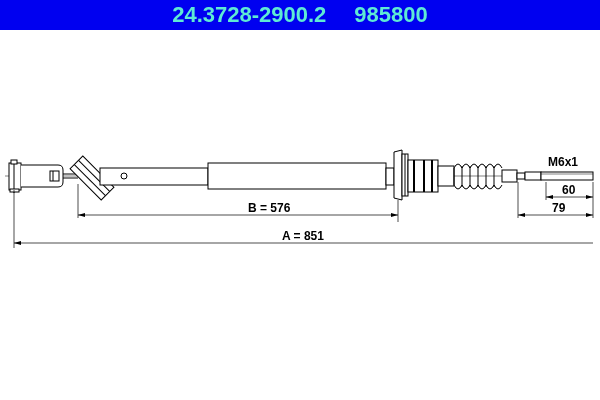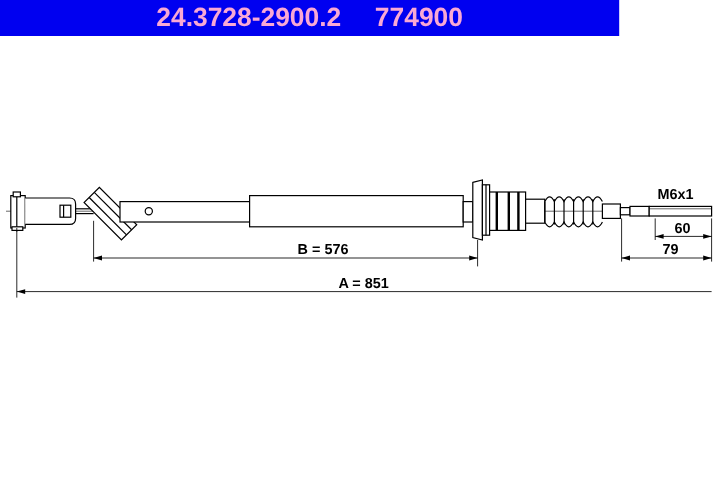--- a/index.html
+++ b/index.html
@@ -1,27 +1,27 @@
 <!DOCTYPE html>
 <html><head>
 <meta charset="utf-8">
 <style>
   html,body{margin:0;padding:0;background:#fff;}
   body{width:600px;height:400px;position:relative;overflow:hidden;font-family:"Liberation Sans",sans-serif;}
-  .header{position:absolute;left:0;top:0;width:516px;height:30px;background:#0000f0;color:#f9a8d4;display:flex;justify-content:center;align-items:center;font-weight:bold;font-size:22px;letter-spacing:0px;}
+  .header{position:absolute;left:0;top:0;width:600px;height:30px;background:#0000f0;color:#5eead4;display:flex;justify-content:center;align-items:center;font-weight:bold;font-size:22px;letter-spacing:0px;}
   .header span{margin:0 14px;}
   svg{position:absolute;left:0;top:0;}
   .lbl{font-family:"Liberation Sans",sans-serif;font-weight:bold;font-size:12px;fill:#000;}
 </style>
 </head>
 <body>
 
 <div class="header">
   <span>24.3728-2900.2</span>
-  <span>774900</span>
+  <span>985800</span>
 </div>
 
 <svg width="600" height="400" viewBox="0 0 600 400">
   <g stroke="#000" stroke-width="1" fill="none">
 
     <line x1="5" y1="176" x2="590" y2="176" stroke-width="0.5"></line>
 
     <g>
       <rect x="9" y="163" width="12" height="27" fill="#fff"></rect>
       <line x1="14" y1="160" x2="14" y2="193"></line>

